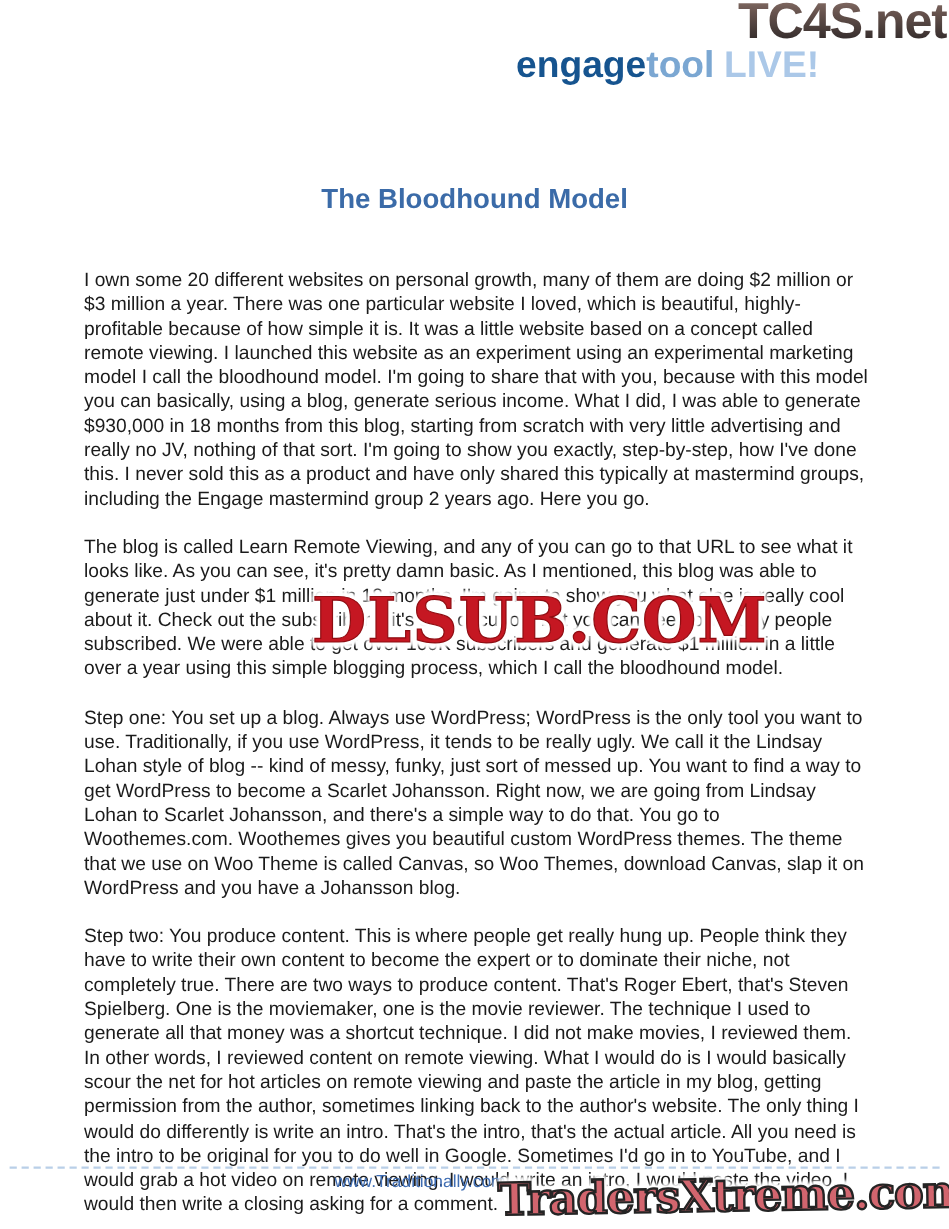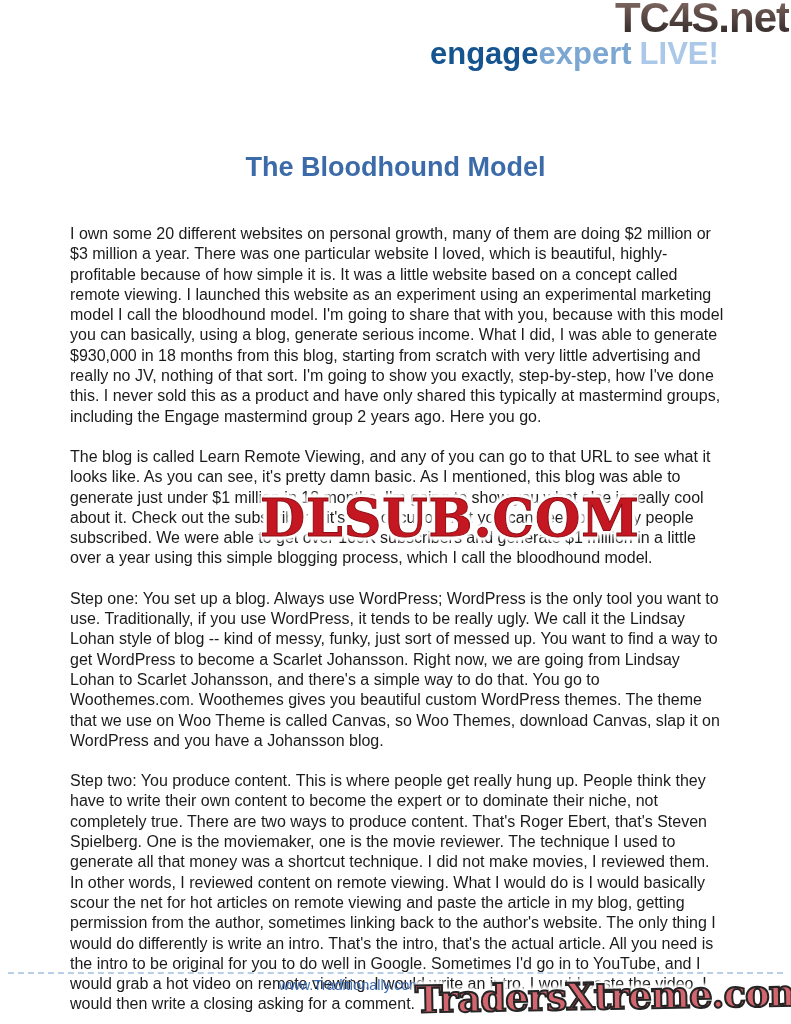--- a/index.html
+++ b/index.html
@@ -34,21 +34,21 @@
   .logo .p2{color:var(--logo_today,#7ba7d2);}
   .logo .p3{color:var(--logo_live,#abc8e8);margin-left:8px;text-align:right;}
 
   
   .author{
     position:absolute;top:130px;left:0;width:791px;
     text-align:center;font-size:16px;font-weight:bold;font-style:italic;color:#141414;
   }
   .doc-title{
     position:absolute;top:152px;left:0;width:791px;
-    text-align:center;font-size:27px;font-weight:bold;
+    text-align:center;font-size:23px;font-weight:bold;
     color:var(--title_blue,#3b6ba8);
   }
 
   
   .content{
     position:absolute;top:224px;left:70px;width:655px;
     font-size:16px;line-height:20.3px;color:#1b1b1b;
   }
   .content p{margin:0 0 20px 0;}
 
@@ -103,21 +103,21 @@
   }
 </style>
 </head>
 <body>
 
 <div class="page">
 
   <div class="wm-tc4s">TC4S.net</div>
 
   <div class="logo">
-    <span class="p1">engage</span><span class="p2">expert</span><span class="p3">LIVE!</span>
+    <span class="p1">engage</span><span class="p2">tool</span><span class="p3">LIVE!</span>
   </div>
 
 
   <div class="doc-title">The Bloodhound Model</div>
 
   <div class="content">
     <p>I own some 20 different websites on personal growth, many of them are doing $2 million or $3 million a year. There was one particular website I loved, which is beautiful, highly-profitable because of how simple it is. It was a little website based on a concept called remote viewing. I launched this website as an experiment using an experimental marketing model I call the bloodhound model. I'm going to share that with you, because with this model you can basically, using a blog, generate serious income. What I did, I was able to generate $930,000 in 18 months from this blog, starting from scratch with very little advertising and really no JV, nothing of that sort. I'm going to show you exactly, step-by-step, how I've done this. I never sold this as a product and have only shared this typically at mastermind groups, including the Engage mastermind group 2 years ago. Here you go.</p>
     <p>The blog is called Learn Remote Viewing, and any of you can go to that URL to see what it looks like. As you can see, it's pretty damn basic. As I mentioned, this blog was able to generate just under $1 million in 18 months. I'm going to show you what else is really cool about it. Check out the subscriber – it's sort of cut off, but you can see how many people subscribed. We were able to get over 100K subscribers and generate $1 million in a little over a year using this simple blogging process, which I call the bloodhound model.</p>
     <p>Step one:  You set up a blog. Always use WordPress; WordPress is the only tool you want to use. Traditionally, if you use WordPress, it tends to be really ugly. We call it the Lindsay Lohan style of blog -- kind of messy, funky, just sort of messed up. You want to find a way to get WordPress to become a Scarlet Johansson. Right now, we are going from Lindsay Lohan to Scarlet Johansson, and there's a simple way to do that. You go to Woothemes.com.  Woothemes gives you beautiful custom WordPress themes. The theme that we use on Woo Theme is called Canvas, so Woo Themes, download Canvas, slap it on WordPress and you have a Johansson blog.</p>
     <p>Step two:  You produce content. This is where people get really hung up. People think they have to write their own content to become the expert or to dominate their niche, not completely true. There are two ways to produce content. That's Roger Ebert, that's Steven Spielberg. One is the moviemaker, one is the movie reviewer. The technique I used to generate all that money was a shortcut technique. I did not make movies, I reviewed them. In other words, I reviewed content on remote viewing. What I would do is I would basically scour the net for hot articles on remote viewing and paste the article in my blog, getting permission from the author, sometimes linking back to the author's website. The only thing I would do differently is write an intro. That's the intro, that's the actual article. All you need is the intro to be original for you to do well in Google. Sometimes I'd go in to YouTube, and I would grab a hot video on remote viewing. I would write an intro, I would paste the video, I would then write a closing asking for a comment.</p>

